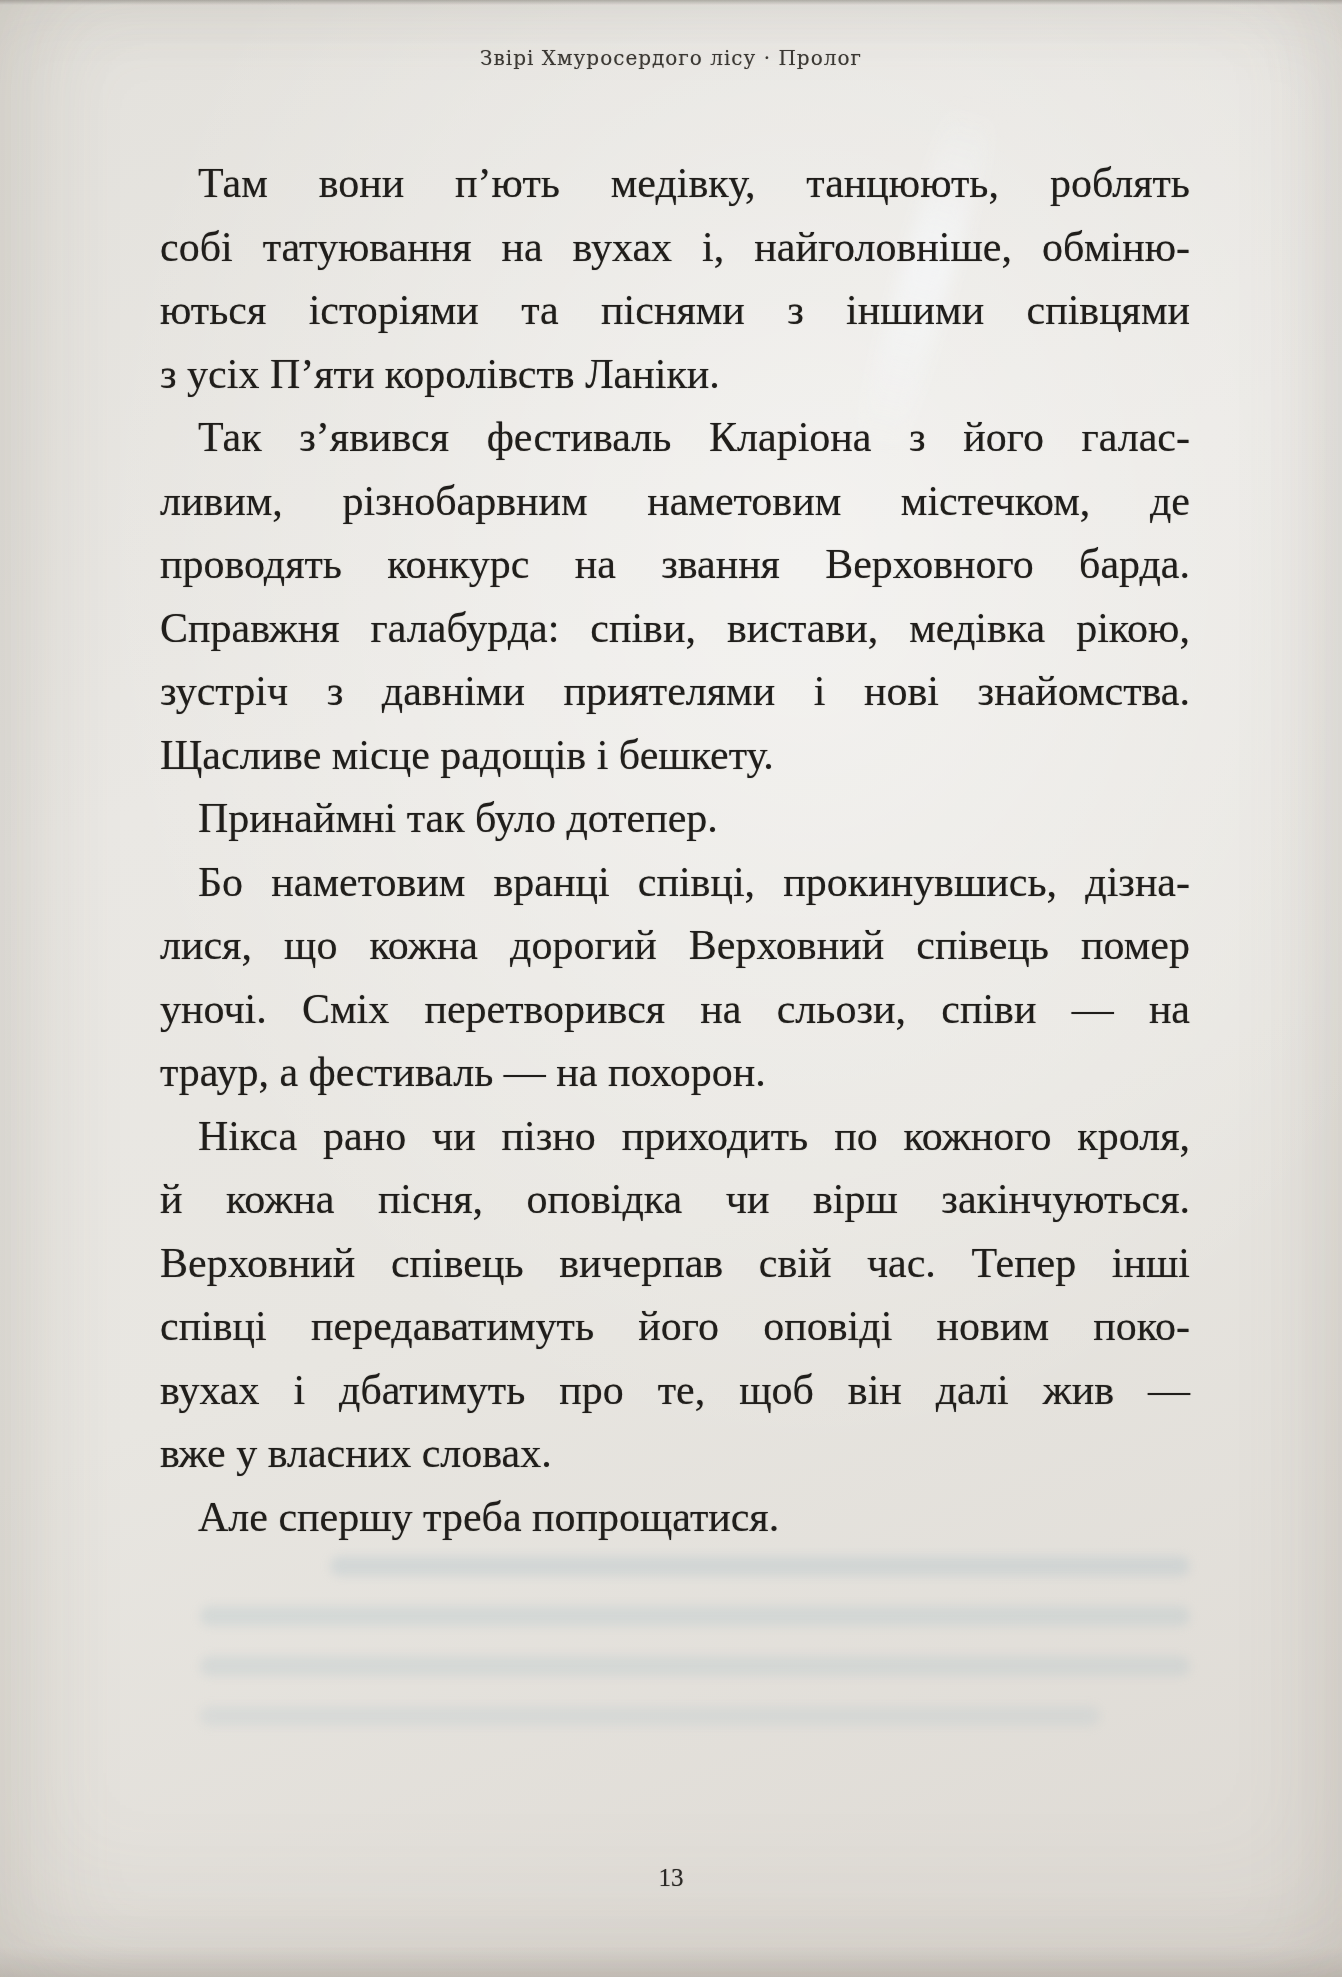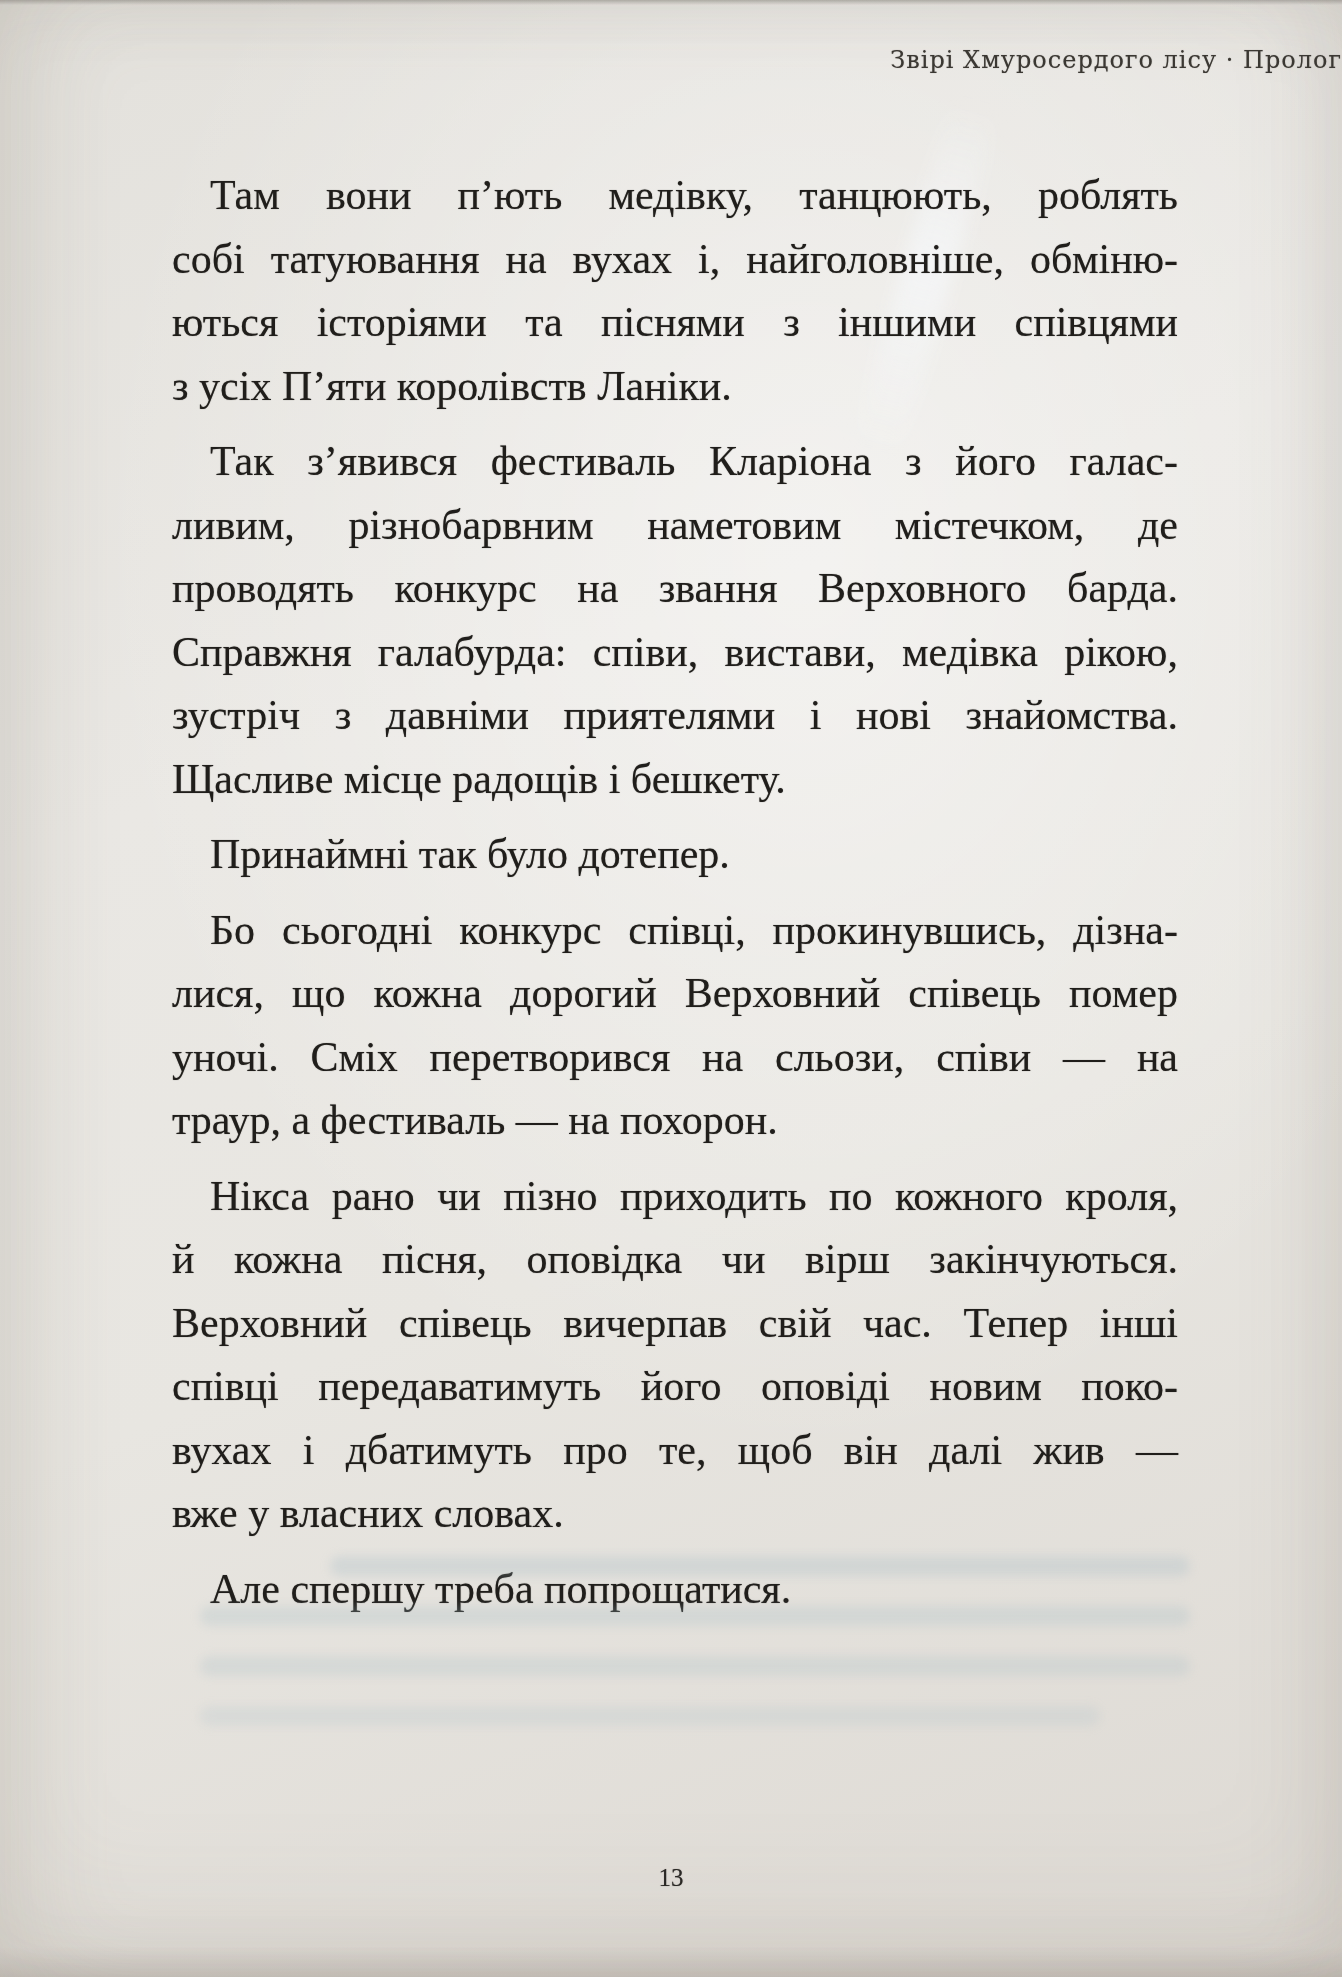--- a/index.html
+++ b/index.html
@@ -21,38 +21,38 @@
     box-shadow:
       inset 40px 0 90px rgba(130,120,110,0.12),
       inset -30px 0 70px rgba(140,130,120,0.10),
       inset 0 -60px 120px rgba(150,135,125,0.10);
   }
   .running-head {
     position: absolute;
     top: 46px;
     left: 0;
     width: 100%;
-    text-align: right;
+    text-align: center;
     font-family: "DejaVu Serif", serif;
-    font-size: 24px;
+    font-size: 20px;
     letter-spacing: 1px;
     color: #3b3833;
     text-shadow: 0 0 1px rgba(60,56,50,0.45);
   }
   .body-text {
     position: absolute;
     top: 152px;
     left: 160px;
     width: 1030px;
     font-size: 42px;
     line-height: 63.5px;
     color: #201e1b;
     text-shadow: 0 0 1px rgba(35,32,28,0.55);
   }
-  .paragraph { margin: 12px; }
+  .paragraph { margin: 0; }
   .line {
     text-align: justify;
     text-align-last: justify;
     white-space: normal;
   }
   .line.last { text-align-last: left; }
   .line.first { text-indent: 38px; }
   .page-number {
     position: absolute;
     top: 1864px;
@@ -106,21 +106,21 @@
         <div class="line">ливим, різнобарвним наметовим містечком, де</div>
         <div class="line">проводять конкурс на звання Верховного барда.</div>
         <div class="line">Справжня галабурда: співи, вистави, медівка рікою,</div>
         <div class="line">зустріч з давніми приятелями і нові знайомства.</div>
         <div class="line last">Щасливе місце радощів і бешкету.</div>
       </div>
       <div class="paragraph">
         <div class="line first last">Принаймні так було дотепер.</div>
       </div>
       <div class="paragraph">
-        <div class="line first">Бо сьогодні конкурс співці, прокинувшись, дізна-</div>
+        <div class="line first">Бо наметовим вранці співці, прокинувшись, дізна-</div>
         <div class="line">лися, що кожна дорогий Верховний співець помер</div>
         <div class="line">уночі. Сміх перетворився на сльози, співи — на</div>
         <div class="line last">траур, а фестиваль — на похорон.</div>
       </div>
       <div class="paragraph">
         <div class="line first">Нікса рано чи пізно приходить по кожного кроля,</div>
         <div class="line">й кожна пісня, оповідка чи вірш закінчуються.</div>
         <div class="line">Верховний співець вичерпав свій час. Тепер інші</div>
         <div class="line">співці передаватимуть його оповіді новим поко-</div>
         <div class="line">вухах і дбатимуть про те, щоб він далі жив —</div>

